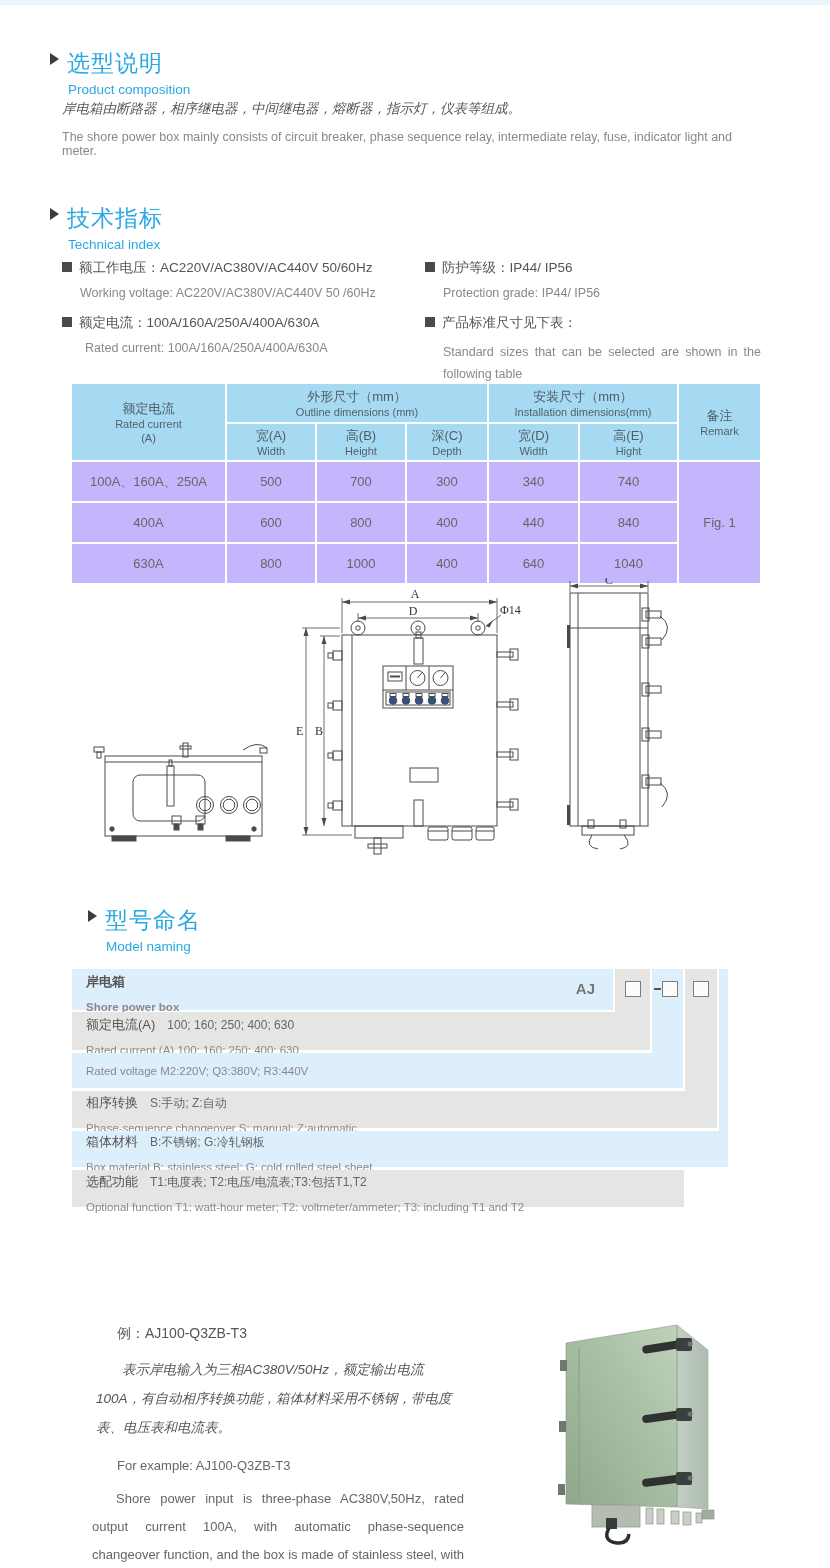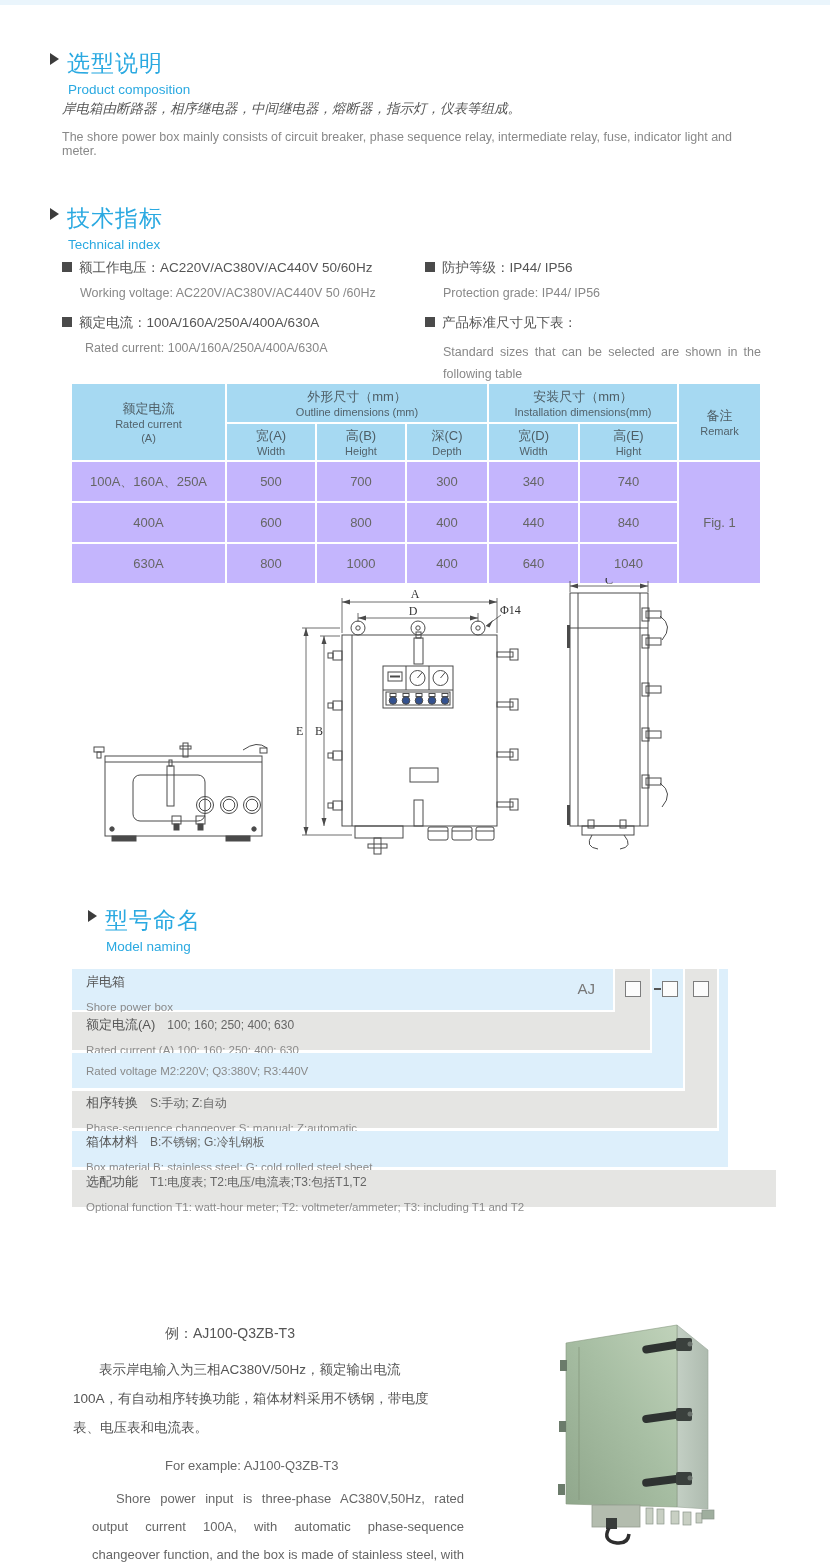--- a/index.html
+++ b/index.html
@@ -44,21 +44,21 @@
   .bg-gray{background:#e5e5e3;}
   .mn .rowtxt{position:absolute;left:14px;top:4px;right:10px;}
   .mn .l1{font-size:13px;color:#555;white-space:nowrap;}
   .mn .l1 .det{font-size:12px;color:#666;margin-left:12px;}
   .mn .l2{font-size:11.5px;color:#8a8a8a;margin-top:10px;white-space:nowrap;}
   .mn .aj{position:absolute;font-size:15px;color:#777;}
   .mn .sym{position:absolute;width:14px;height:14px;border:1.5px solid #7d7d7d;background:#fcfcfc;}
   .mn .dash{position:absolute;width:7px;height:2px;background:#555;}
 
   
-  .sel-ex{position:absolute;font-size:14px;color:#555;margin-left:48px;}
+  .sel-ex{position:absolute;font-size:14px;color:#555;}
   .sel-pzh{position:absolute;font-size:13.5px;color:#555;line-height:29px;text-indent:26px;}
   .sel-pen{position:absolute;font-size:13px;color:#666;line-height:28px;text-indent:24px;text-align:justify;}
 
   svg text{font-family:"Liberation Serif","DejaVu Serif",serif;font-size:12px;fill:#333;}
 </style>
 </head>
 <body>
 
 <div class="page">
   <div class="topstrip"></div>
@@ -345,21 +345,21 @@
     <div class="t-en">Model naming</div>
   </div>
 
   <div class="mn">
 
     <div class="blk bg-gray" style="left:543px;top:0;width:35px;height:81px;"></div>
     <div class="blk bg-blue" style="left:580px;top:0;width:31px;height:119px;"></div>
     <div class="blk bg-gray" style="left:613px;top:0;width:32px;height:159px;"></div>
     <div class="blk bg-blue" style="left:647px;top:0;width:9px;height:198px;"></div>
 
-    <div class="blk bg-blue" style="left:0;top:0;width:541px;height:41px;">
+    <div class="blk bg-blue" style="left:0;top:0;width:541px;height:41px;font-weight:bold;">
       <div class="rowtxt">
         <div class="l1">岸电箱</div>
         <div class="l2">Shore power box</div>
       </div>
       <span class="aj" style="right:18px;top:11px;">AJ</span>
     </div>
 
     <span class="sym" style="left:553px;top:12px;"></span>
     <span class="dash" style="left:582px;top:19px;"></span>
     <span class="sym" style="left:590px;top:12px;"></span>
@@ -381,31 +381,31 @@
         <div class="l1"><span>相序转换</span><span class="det">S:手动; Z:自动</span></div>
         <div class="l2">Phase-sequence changeover  S: manual;  Z:automatic</div>
       </div>
     </div>
     <div class="blk bg-blue" style="left:0;top:162px;width:656px;height:36px;">
       <div class="rowtxt" style="top:2px;">
         <div class="l1"><span>箱体材料</span><span class="det">B:不锈钢;  G:冷轧钢板</span></div>
         <div class="l2">Box material   B: stainless steel; G: cold rolled steel sheet</div>
       </div>
     </div>
-    <div class="blk bg-gray" style="left:0;top:201px;width:704px;height:37px;">
+    <div class="blk bg-gray" style="left:0;top:201px;width:612px;height:37px;">
       <div class="rowtxt" style="top:3px;">
         <div class="l1"><span>选配功能</span><span class="det">T1:电度表;  T2:电压/电流表;T3:包括T1,T2</span></div>
         <div class="l2">Optional function  T1: watt-hour meter; T2: voltmeter/ammeter; T3: including T1 and T2</div>
       </div>
     </div>
   </div>
 
 
   <div class="sel-ex" style="left:117px;top:1325px;">例：AJ100-Q3ZB-T3</div>
-  <div class="sel-pzh" style="left:73px;top:1355px;width:372px;">表示岸电输入为三相AC380V/50Hz，额定输出电流100A，有自动相序转换功能，箱体材料采用不锈钢，带电度表、电压表和电流表。</div>
+  <div class="sel-pzh" style="left:96px;top:1355px;width:372px;font-style:italic;">表示岸电输入为三相AC380V/50Hz，额定输出电流100A，有自动相序转换功能，箱体材料采用不锈钢，带电度表、电压表和电流表。</div>
   <div class="sel-ex" style="left:117px;top:1458px;font-size:13px;color:#666;">For example: AJ100-Q3ZB-T3</div>
   <div class="sel-pen" style="left:92px;top:1485px;width:372px;">Shore power input is three-phase AC380V,50Hz, rated output current 100A, with automatic phase-sequence changeover function, and the box is made of stainless steel, with watt-hour meter, voltmeter and ammeter.</div>
 
   <svg width="280" height="268" viewBox="0 0 280 268" style="position:absolute;left:530px;top:1300px;">
     <defs>
       <linearGradient id="gfront" x1="0" y1="1" x2="1" y2="0">
         <stop offset="0" stop-color="#90a78c"></stop>
         <stop offset="0.55" stop-color="#a8bfa4"></stop>
         <stop offset="1" stop-color="#c0d2ba"></stop>
       </linearGradient>

